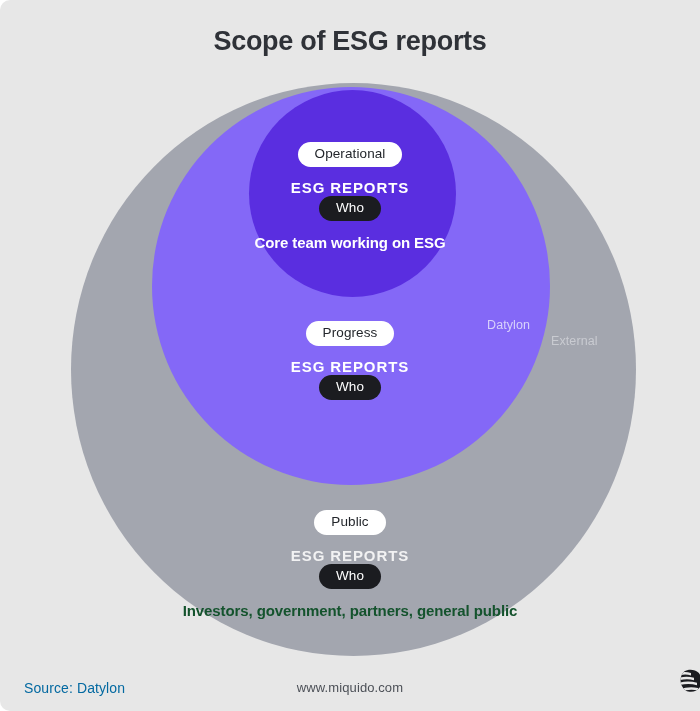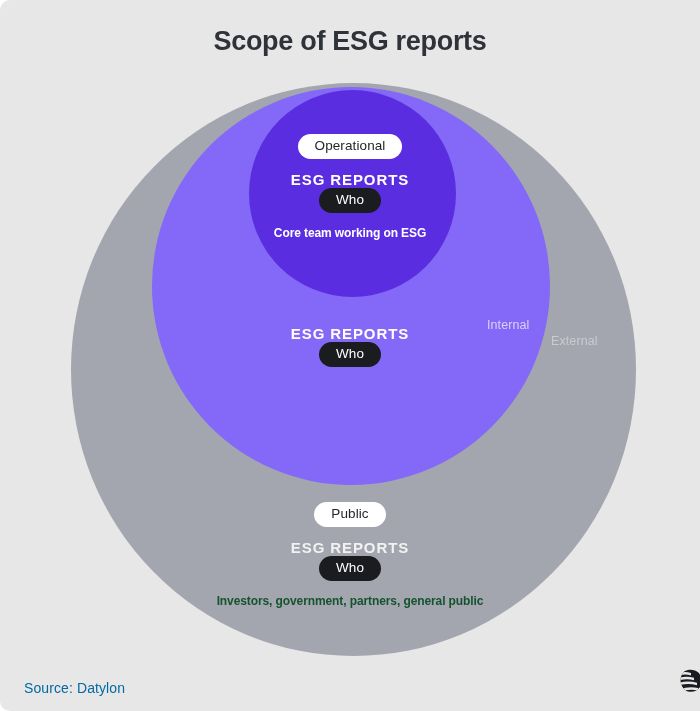--- a/index.html
+++ b/index.html
@@ -99,40 +99,41 @@
     border-radius: 20px;
     padding: 5px 17px 6px 17px;
     font-size: 13.5px;
     font-weight: 400;
     letter-spacing: 0.1px;
     line-height: 1.05;
   }
   .pill-light {
     background: #ffffff;
     color: #23262b;
+    margin-top: 8px;
   }
   .pill-dark {
     background: #1b1c20;
     color: #ffffff;
   }
 
   .reports-label {
     margin-top: 12px;
     font-size: 15px;
     font-weight: 700;
     letter-spacing: 0.9px;
     color: #ffffff;
   }
   .reports-label.on-gray { color: #f2f2f3; }
 
   .who-pill-wrap { }
 
   .audience {
     margin-top: 12px;
-    font-size: 12px;
+    font-size: 15px;
     font-weight: 700;
     line-height: 1.35;
     letter-spacing: -0.1px;
     color: #ffffff;
   }
   .audience.on-gray { color: #14532d; }
 
   
   #footer-source {
     position: absolute;
@@ -164,49 +165,51 @@
 <body>
 
 <div id="infographic">
 
   <div id="chart-title">Scope of ESG reports</div>
 
   <div class="ring" id="ring-external"></div>
   <div class="ring" id="ring-internal"></div>
   <div class="ring" id="ring-operational"></div>
 
-  <div class="side-label" id="label-internal">Internal</div>
+  <div class="side-label" id="label-internal">Datylon</div>
   <div class="side-label" id="label-external">External</div>
 
   <div class="layer" id="layer-operational">
     <div class="pill pill-light">Operational</div>
     <div class="reports-label">ESG REPORTS</div>
     <div class="who-pill-wrap">
       <span class="pill pill-dark">Who</span>
     </div>
     <div class="audience">Core team working on ESG</div>
   </div>
 
   <div class="layer" id="layer-progress">
+    <div class="pill pill-light">Progress</div>
     <div class="reports-label">ESG REPORTS</div>
     <div class="who-pill-wrap">
       <span class="pill pill-dark">Who</span>
     </div>
   </div>
 
   <div class="layer" id="layer-public">
     <div class="pill pill-light">Public</div>
     <div class="reports-label on-gray">ESG REPORTS</div>
     <div class="who-pill-wrap">
       <span class="pill pill-dark">Who</span>
     </div>
     <div class="audience on-gray">Investors, government, partners, general public</div>
   </div>
 
   <div id="footer-source">Source: Datylon</div>
+  <div id="footer-site">www.miquido.com</div>
 
   <svg id="footer-logo" viewBox="0 0 26 26">
     <defs>
       <clipPath id="logoClip">
         <path d="M6.2 3.4 C10.5 0.6 17.2 1.2 20.6 4.8 C24.2 8.6 24.8 15.2 21.6 19.6 C18.6 23.8 12.2 25.2 7.8 22.4 C3.2 19.5 1.4 13.2 3.2 8.2 C3.9 6.2 4.9 4.5 6.2 3.4 Z"></path>
       </clipPath>
     </defs>
     <g clip-path="url(#logoClip)">
       <rect x="0" y="0" width="26" height="26" fill="#1b1c20"></rect>
       <g fill="#e7e7e7">

